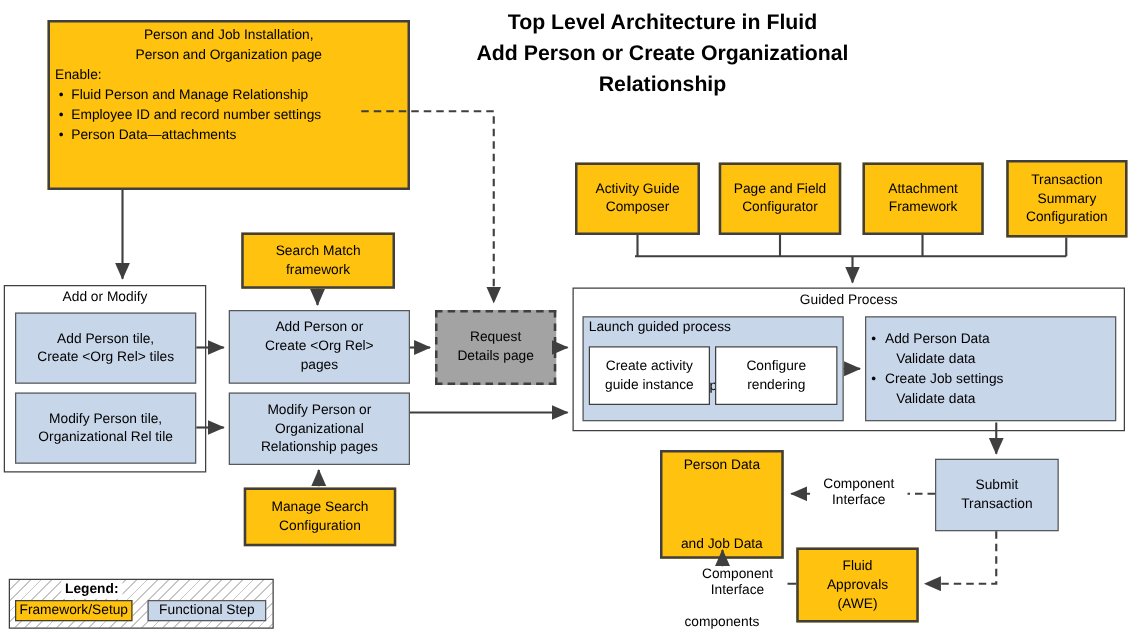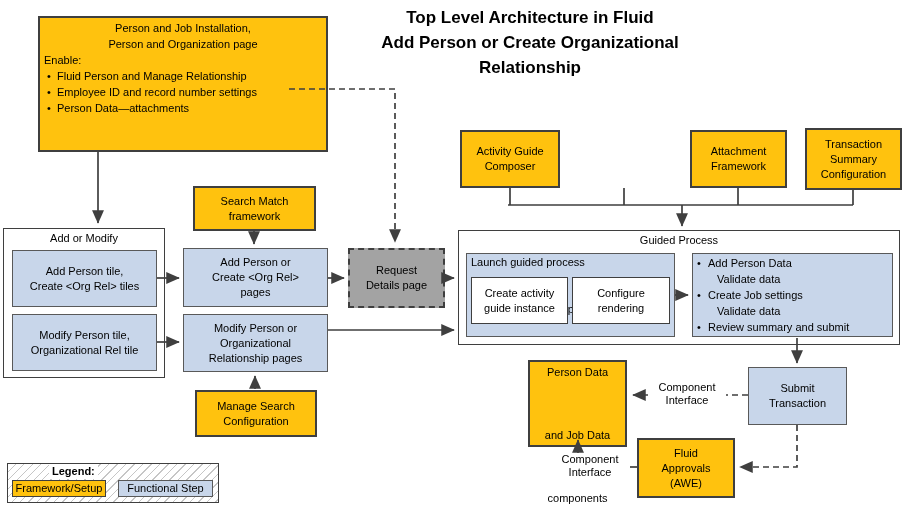--- a/index.html
+++ b/index.html
@@ -97,20 +97,24 @@
 
   <div class="box blue dashed" style="left:348px;top:248px;width:97px;height:60px;background:#a3a3a3;">
     <div>Request</div>
     <div>Details page</div>
   </div>
 
   <div class="box orange" style="left:460px;top:130px;width:100px;height:58px;">
     <div>Activity Guide</div>
     <div>Composer</div>
   </div>
+  <div class="box orange" style="left:575px;top:130px;width:98px;height:58px;">
+    <div>Page and Field</div>
+    <div>Configurator</div>
+  </div>
   <div class="box orange" style="left:690px;top:130px;width:97px;height:58px;">
     <div>Attachment</div>
     <div>Framework</div>
   </div>
   <div class="box orange" style="left:805px;top:128px;width:97px;height:62px;">
     <div>Transaction</div>
     <div>Summary</div>
     <div>Configuration</div>
   </div>
 
@@ -126,21 +130,20 @@
   </div>
   <div class="box whitebox" style="left:572px;top:277px;width:98px;height:47px;z-index:2;">
     <div>Configure</div>
     <div>rendering</div>
   </div>
   <div class="box blue" style="left:692px;top:253px;width:201px;height:84px;align-items:flex-start;padding:1px 2px;">
     <div class="gp-li b">Add Person Data</div>
     <div class="gp-li s">Validate data</div>
     <div class="gp-li b">Create Job settings</div>
     <div class="gp-li s">Validate data</div>
-    <div class="gp-li b">Review summary and submit</div>
   </div>
 
   <div class="box orange" style="left:528px;top:360px;width:99px;height:87px;gap:48px;">
     <div>Update</div>
     <div>Person Data</div>
     <div>and Job Data</div>
     <div>components</div>
   </div>
   <div class="box blue" style="left:748px;top:367px;width:99px;height:58px;">
     <div>Submit</div>

